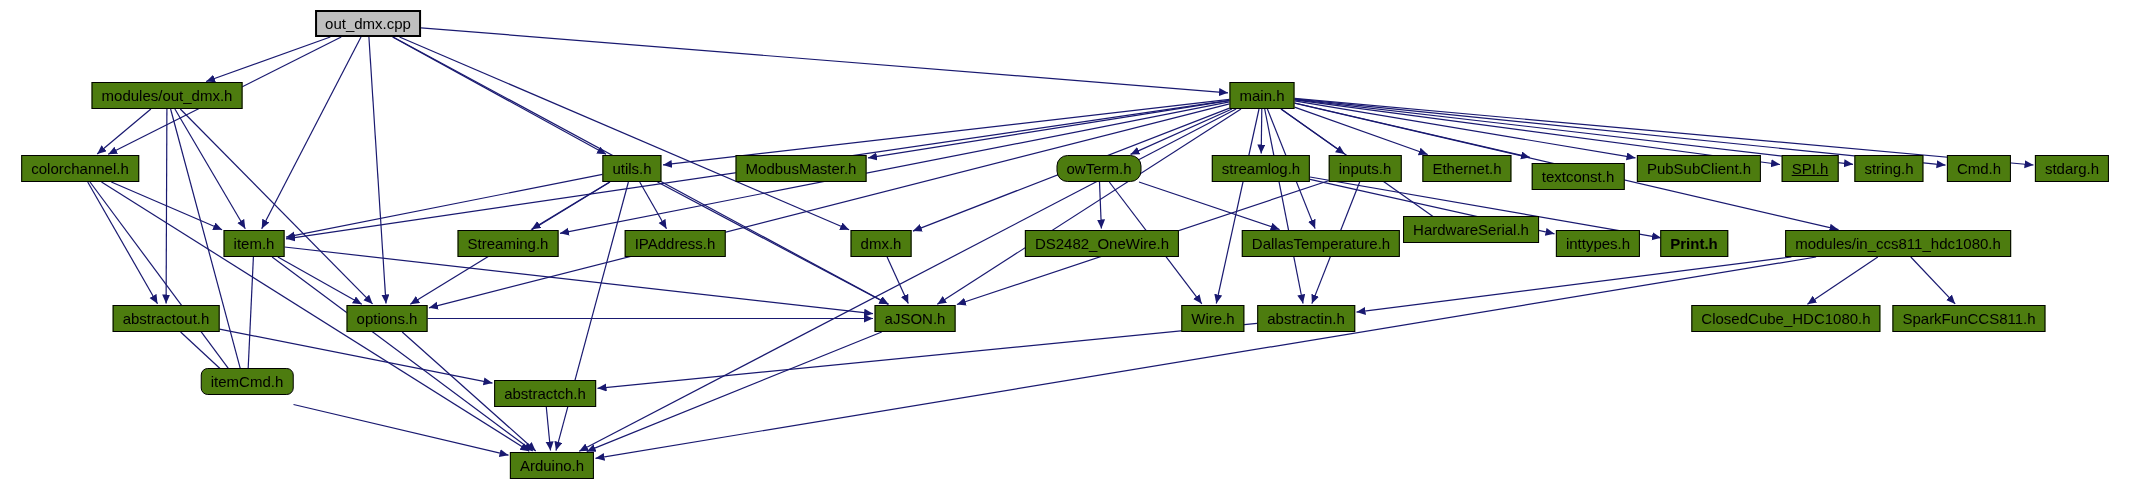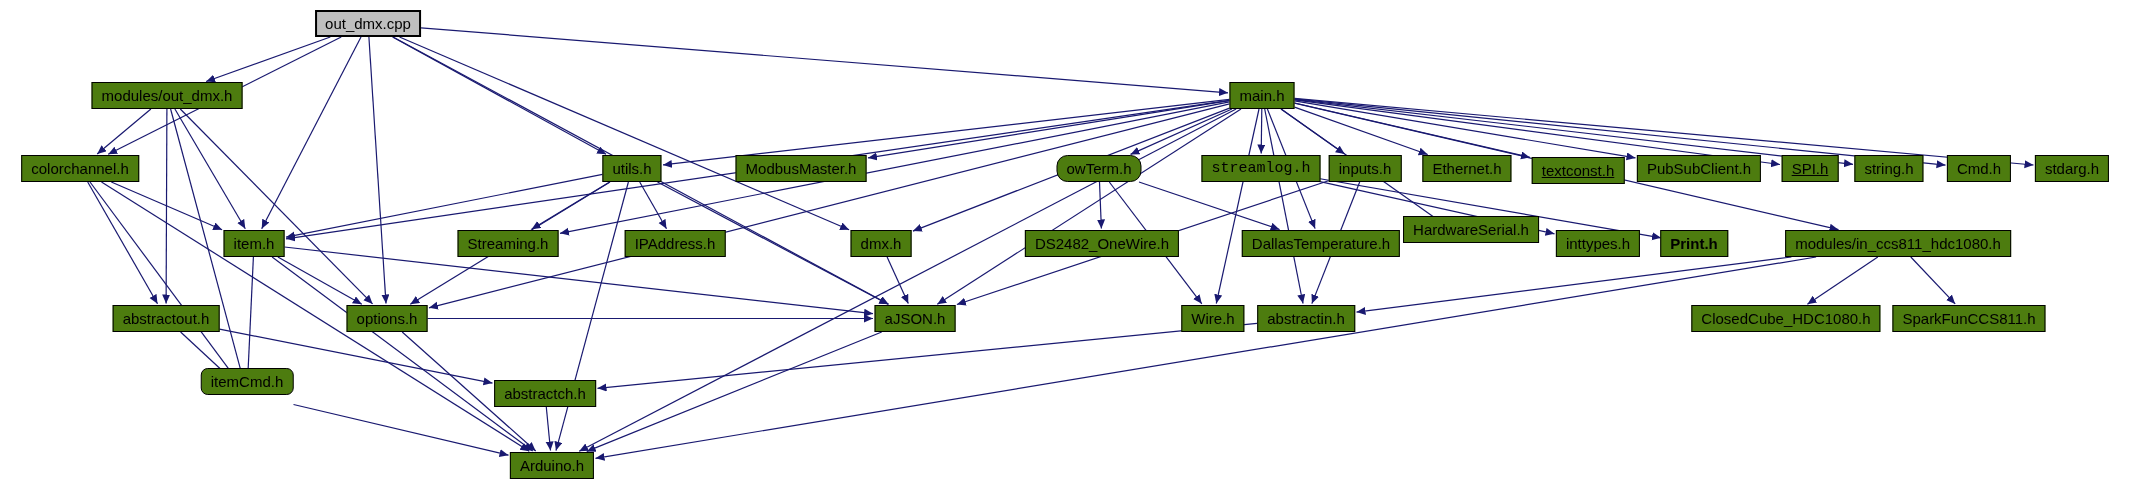--- a/index.html
+++ b/index.html
@@ -118,24 +118,24 @@
       <line x1="546.3" y1="407.0" x2="550.5" y2="450.5" class="edge" stroke="#191970" marker-end="url(#arrowhead)"></line>
       <line x1="881.7" y1="332.0" x2="586.7" y2="451.4" class="edge" stroke="#191970" marker-end="url(#arrowhead)"></line>
     </svg>
 <div class="node root" style="left: 368px; top: 10px;">out_dmx.cpp</div>
     <div class="node" style="left: 167px; top: 82px;">modules/out_dmx.h</div>
     <div class="node" style="left: 1262px; top: 82px;">main.h</div>
     <div class="node" style="left: 80px; top: 155px;">colorchannel.h</div>
     <div class="node" style="left: 632px; top: 155px;">utils.h</div>
     <div class="node" style="left: 801px; top: 155px;">ModbusMaster.h</div>
     <div class="node" style="left: 1099px; top: 155px; border-radius: 11px;">owTerm.h</div>
-    <div class="node" style="left: 1261px; top: 155px; font-family: Liberation Mono, monospace;">streamlog.h</div>
+    <div class="node" style="left: 1261px; top: 155px;">streamlog.h</div>
     <div class="node" style="left: 1365px; top: 155px;">inputs.h</div>
     <div class="node" style="left: 1467px; top: 155px;">Ethernet.h</div>
-    <div class="node" style="left: 1578px; top: 157px; text-decoration: underline;">textconst.h</div>
+    <div class="node" style="left: 1578px; top: 163px;">textconst.h</div>
     <div class="node" style="left: 1699px; top: 155px;">PubSubClient.h</div>
     <div class="node" style="left: 1810px; top: 155px; text-decoration: underline;">SPI.h</div>
     <div class="node" style="left: 1889px; top: 155px;">string.h</div>
     <div class="node" style="left: 1979px; top: 155px;">Cmd.h</div>
     <div class="node" style="left: 2072px; top: 155px;">stdarg.h</div>
     <div class="node" style="left: 254px; top: 230px;">item.h</div>
     <div class="node" style="left: 508px; top: 230px;">Streaming.h</div>
     <div class="node" style="left: 675px; top: 230px;">IPAddress.h</div>
     <div class="node" style="left: 881px; top: 230px;">dmx.h</div>
     <div class="node" style="left: 1102px; top: 230px;">DS2482_OneWire.h</div>

